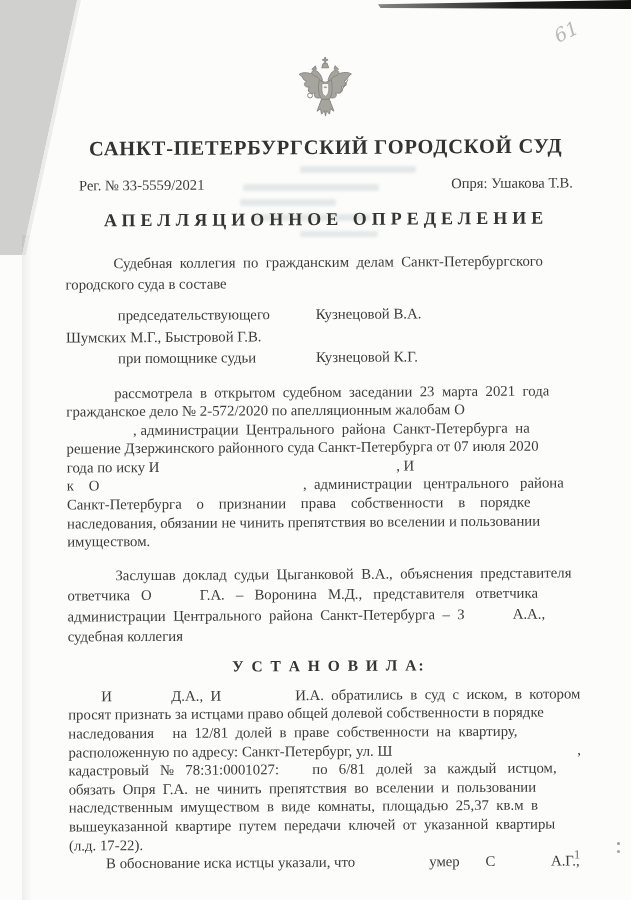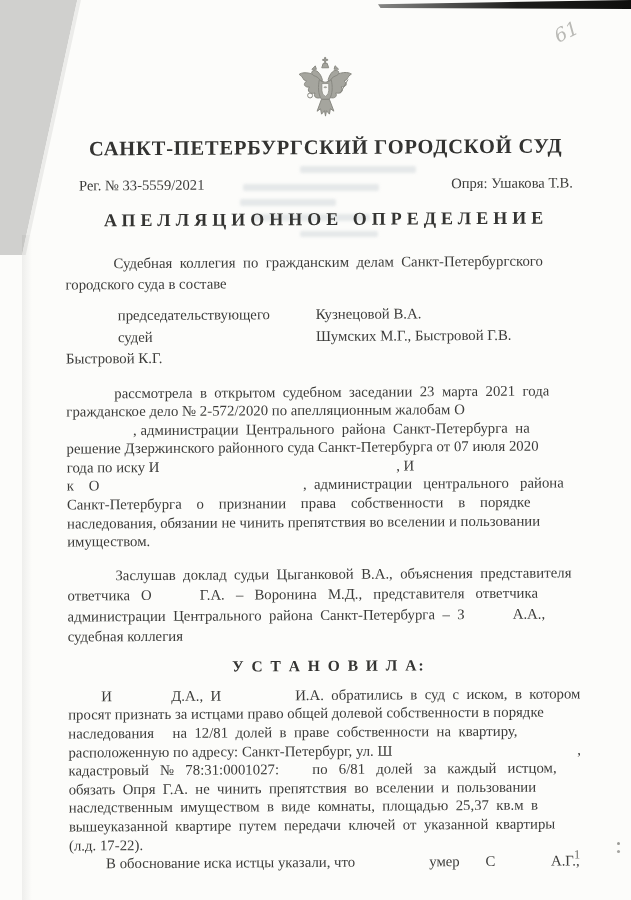--- a/index.html
+++ b/index.html
@@ -141,25 +141,25 @@
       <div class="doc-title">АПЕЛЛЯЦИОННОЕ ОПРЕДЕЛЕНИЕ</div>
 
       <div class="para p-intro"><div class="tl">             Судебная  коллегия  по  гражданским  делам  Санкт-Петербургского</div><div class="tl">городского суда в составе</div></div>
 
       <div class="panel">
         <div class="panel-row">
           <span class="panel-role">председательствующего</span>
           <span class="panel-name">Кузнецовой В.А.</span>
         </div>
         <div class="panel-row">
-          <span class="panel-role">судей</span>
           <span class="panel-name">Шумских М.Г., Быстровой Г.В.</span>
         </div>
         <div class="panel-row">
-          <span class="panel-name">Быстровой К.Г.</span>
+          <span class="panel-role">при помощнике судьи</span>
+          <span class="panel-name">Кузнецовой К.Г.</span>
         </div>
       </div>
 
       <div class="para p-case"><div class="tl">             рассмотрела  в  открытом  судебном  заседании  23  марта  2021  года</div><div class="tl">гражданское дело № 2-572/2020 по апелляционным жалобам О</div><div class="tl">                  , администрации  Центрального  района  Санкт-Петербурга  на</div><div class="tl">решение Дзержинского районного суда Санкт-Петербурга от 07 июля 2020</div><div class="tl">года по иску И                                                                , И</div><div class="tl">к    О                                                       ,  администрации   центрального   района</div><div class="tl">Санкт-Петербурга    о    признании    права    собственности    в    порядке</div><div class="tl">наследования, обязании не чинить препятствия во вселении и пользовании</div><div class="tl">имуществом.</div></div>
 
       <div class="para p-heard"><div class="tl">             Заслушав  доклад  судьи  Цыганковой  В.А.,  объяснения  представителя</div><div class="tl">ответчика   О             Г.А.   –   Воронина   М.Д.,   представителя   ответчика</div><div class="tl">администрации  Центрального  района  Санкт-Петербурга  –  З             А.А.,</div><div class="tl">судебная коллегия</div></div>
 
       <div class="ustanovila">У С Т А Н О В И Л А:</div>
 
       <div class="para p-claim"><div class="tl">         И                Д.А.,  И                    И.А.  обратились  в  суд  с  иском,  в  котором</div><div class="tl">просят признать за истцами право общей долевой собственности в порядке</div><div class="tl">наследования     на  12/81  долей  в  праве  собственности  на  квартиру,</div><div class="tl">расположенную по адресу: Санкт-Петербург, ул. Ш                                                  ,</div><div class="tl">кадастровый   №   78:31:0001027:         по   6/81   долей   за   каждый   истцом,</div><div class="tl">обязать  Опря  Г.А.  не  чинить  препятствия  во  вселении  и  пользовании</div><div class="tl">наследственным  имуществом  в  виде  комнаты,  площадью  25,37  кв.м  в</div><div class="tl">вышеуказанной  квартире  путем  передачи  ключей  от  указанной  квартиры</div><div class="tl">(л.д. 17-22).</div></div>

